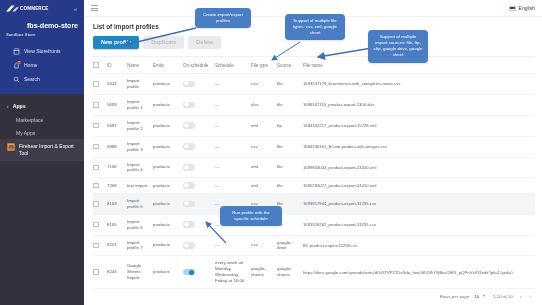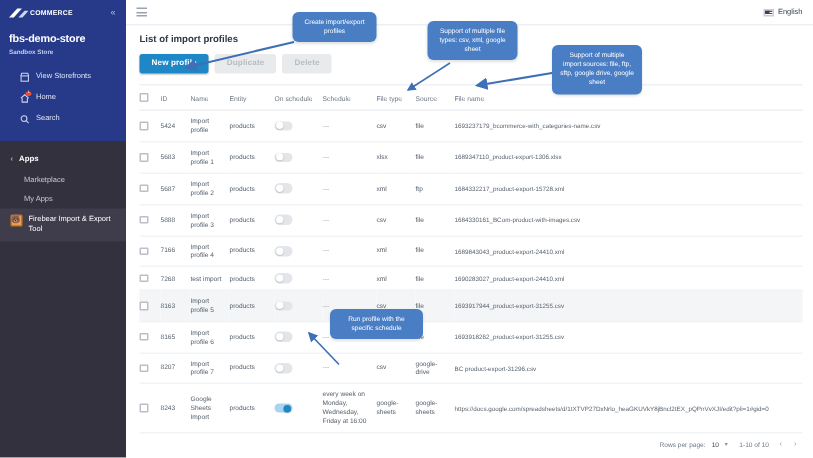--- a/index.html
+++ b/index.html
@@ -24,21 +24,21 @@
     padding: 5px 6px 8px 6px;
   }
   .sb-logo-row { display: flex; align-items: center; justify-content: space-between; }
   .sb-logo { display: flex; align-items: center; gap: 1px; }
   .sb-logo svg { display: block; }
   .sb-logo-text {
     color: #ffffff; font-size: 4.6px; letter-spacing: .15px; font-weight: 700;
   }
   .sb-collapse { color: #b9c0e0; font-size: 6px; line-height: 1; padding-right:1px; }
   .sb-store-name {
-    color: #ffffff; font-size: 7.2px; font-weight: 700; margin-top: 9px; letter-spacing: -.1px;
+    color: #ffffff; font-size: 7.2px; font-weight: 700; margin-top: 9px; letter-spacing: -.1px; text-align: right;
   }
   .sb-store-sub {
     color: #c7cde8; font-size: 4.2px; font-weight: 700; margin-top: 2px;
   }
   .sb-nav { padding-top: 7px; }
   .sb-item {
     display: flex; align-items: center; gap: 4px;
     padding: 3.5px 7px; color: #dfe3f2; font-size: 5px;
     position: relative;
   }

